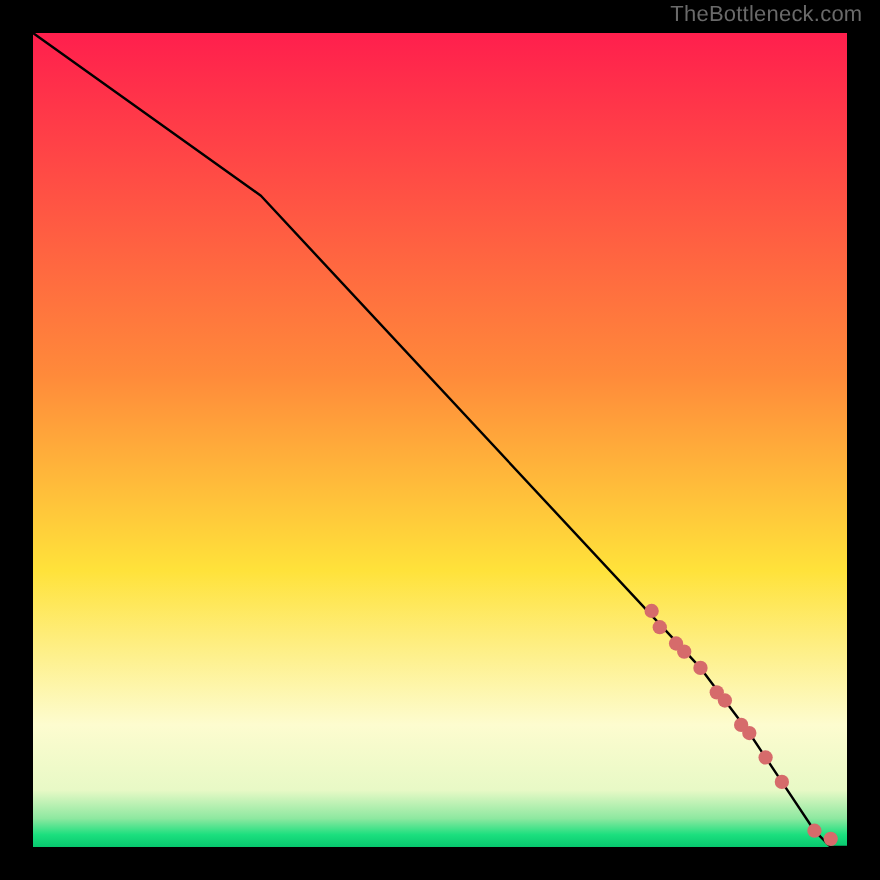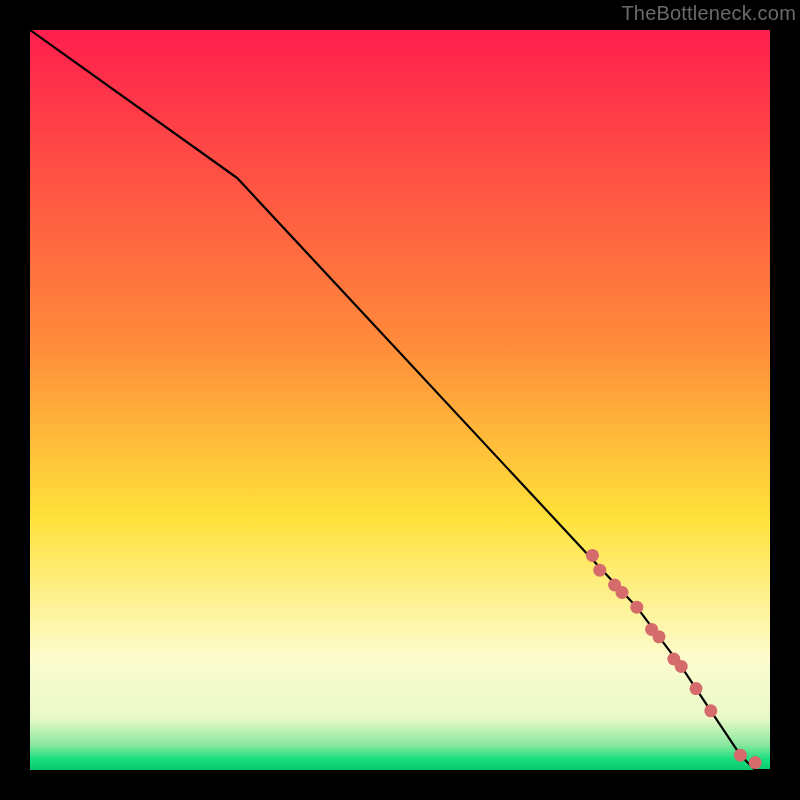--- a/index.html
+++ b/index.html
@@ -13,21 +13,21 @@
   }
   .frame {
     position: relative;
     width: 800px;
     height: 800px;
     background: #000;
   }
   .attribution {
     position: absolute;
     top: 2px;
-    right: 4px;
+    right: 16px;
     color: #6a6a6a;
     font-size: 20px;
     font-weight: 500;
     letter-spacing: 0.2px;
   }
   .plot {
     position: absolute;
     left: 30px;
     top: 30px;
     width: 740px;

